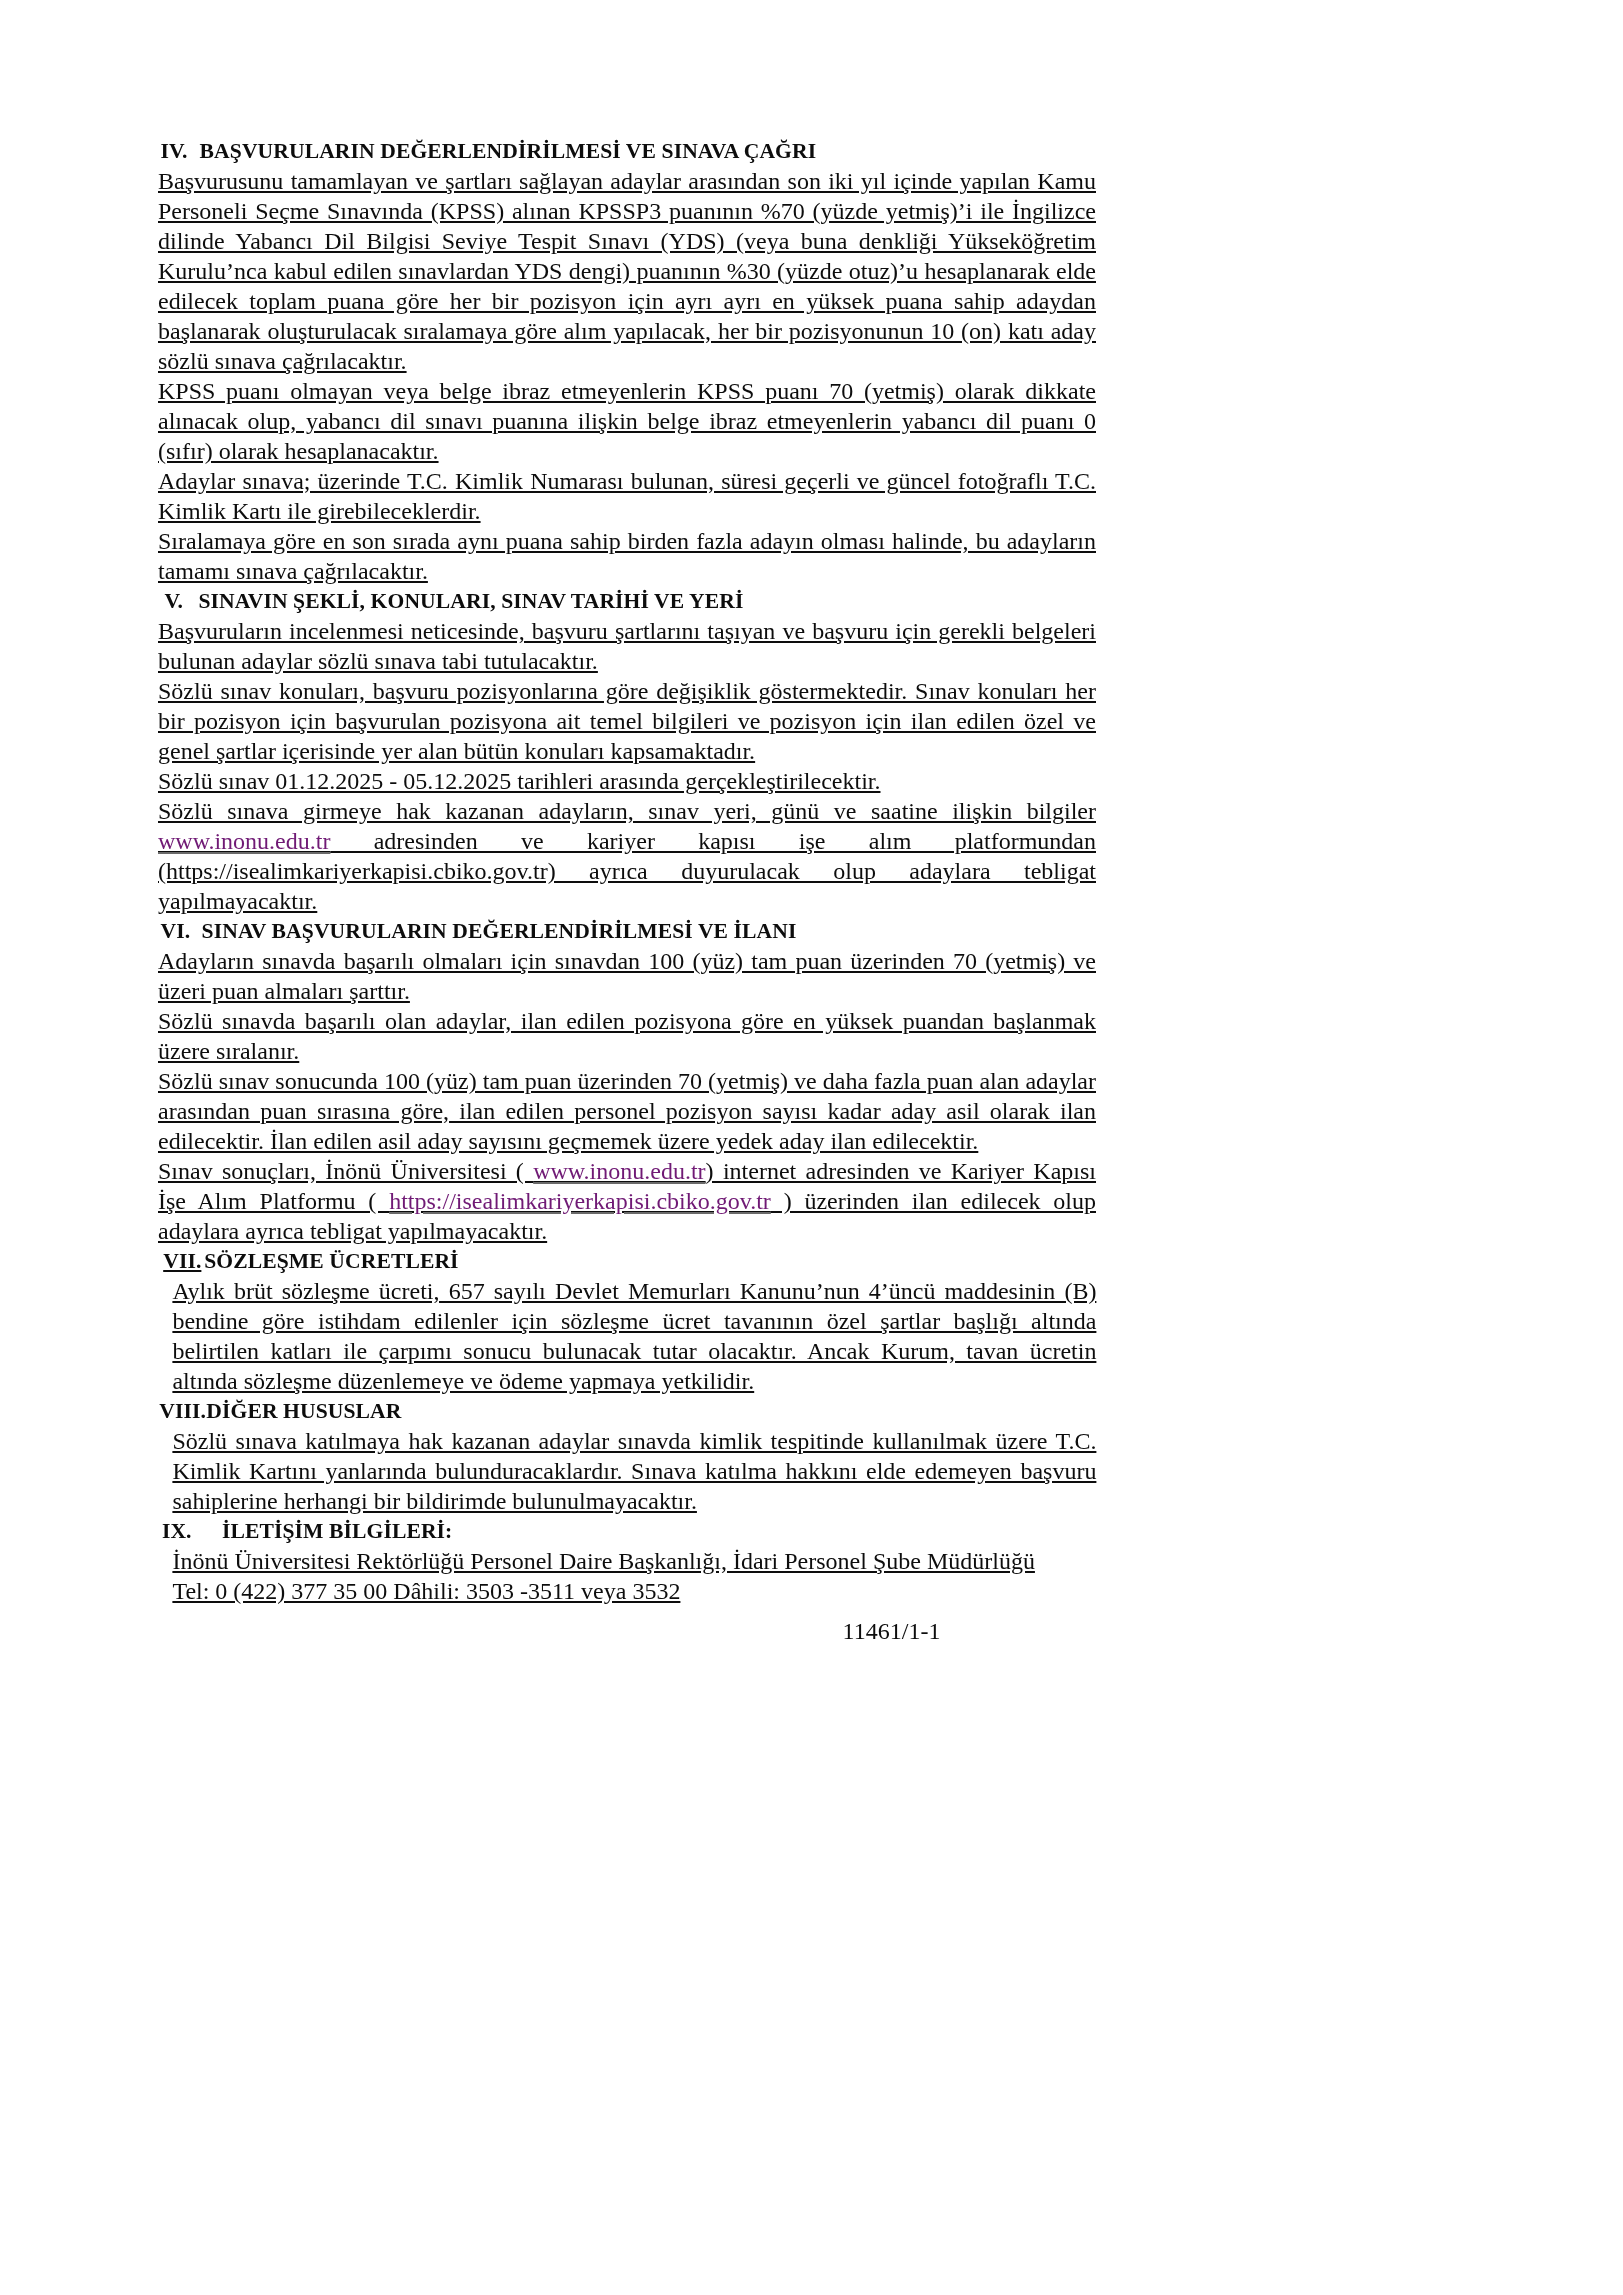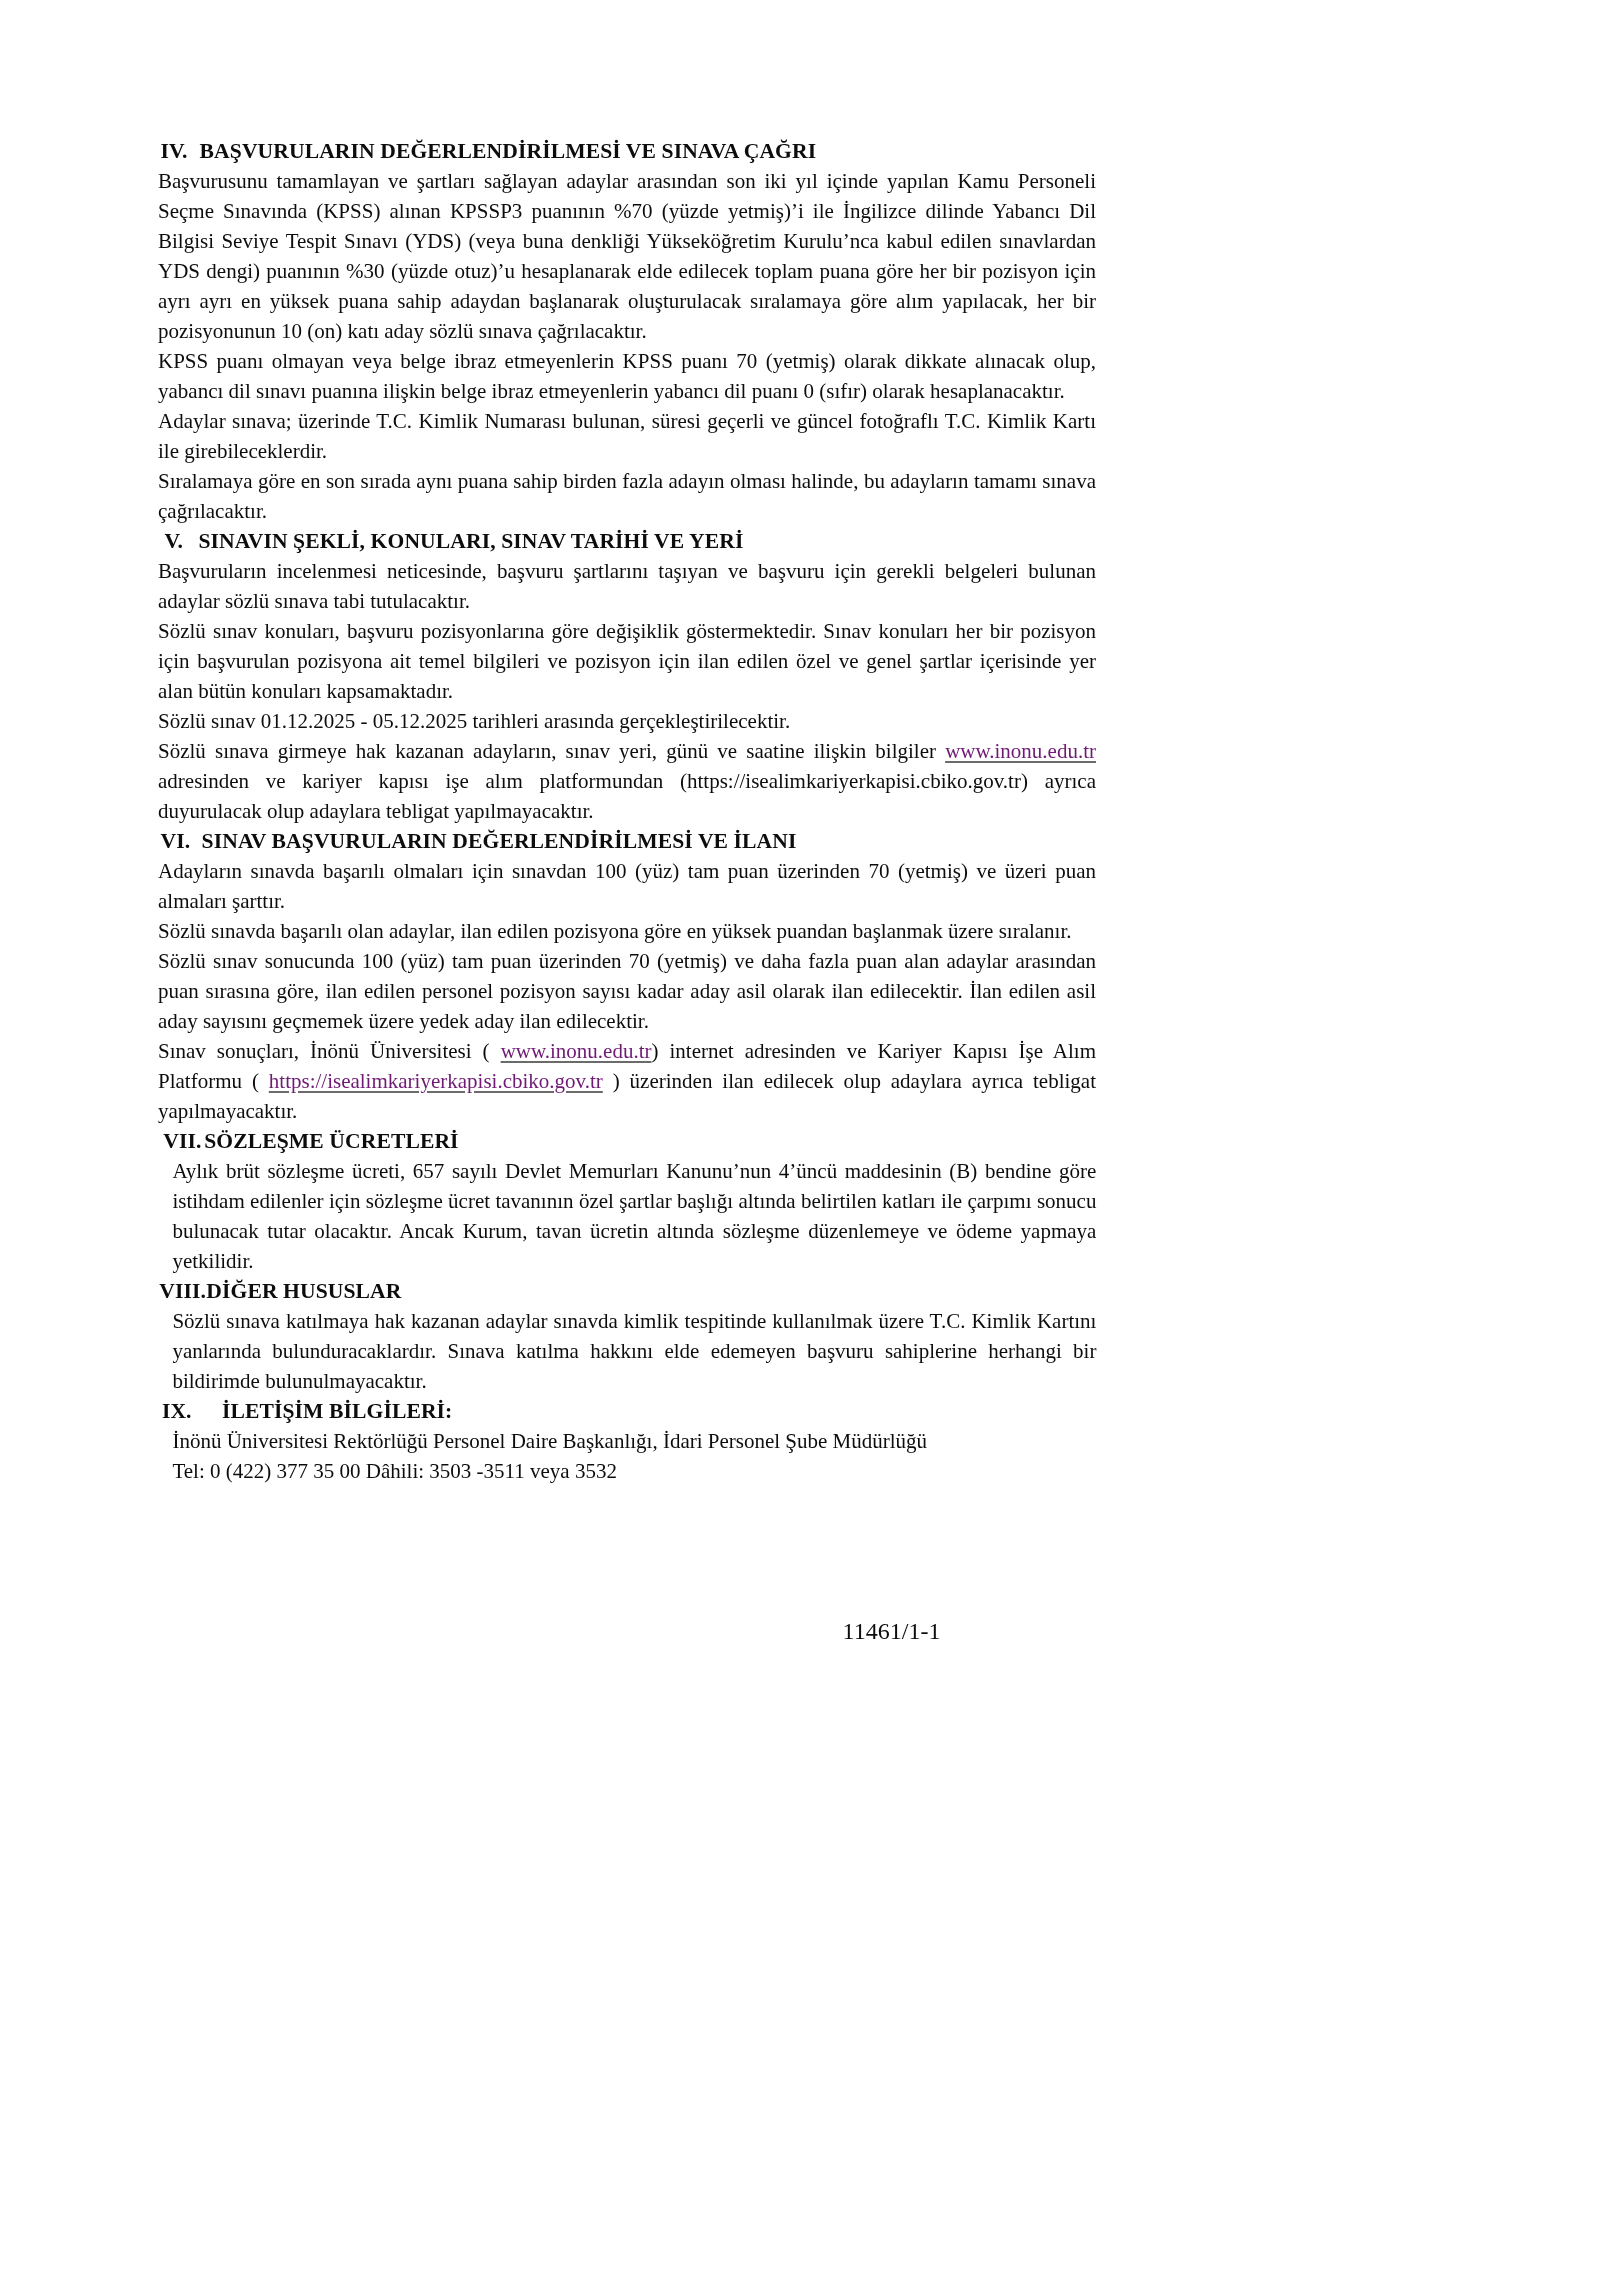--- a/index.html
+++ b/index.html
@@ -39,36 +39,37 @@
   .section-heading .numeral {
     display: inline-block;
   }
   .sh-iv  { padding-left: 2.6px; }
   .sh-iv .numeral  { width: 39px; }
   .sh-v   { padding-left: 6.5px; }
   .sh-v .numeral   { width: 34px; }
   .sh-vi  { padding-left: 2.6px; }
   .sh-vi .numeral  { width: 41px; }
   .sh-vii { padding-left: 5.2px; }
-  .sh-vii .numeral { width: 41px; }
+  .sh-vii .numeral { width: 41px; text-decoration: underline; }
   .sh-viii{ padding-left: 1.3px; }
   .sh-viii .numeral{ width: 47px; }
   .sh-ix  { padding-left: 3.9px; }
   .sh-ix .numeral  { width: 60px; }
 
   
   p.para {
     margin: 0;
-    font-size: 21px;
+    font-size: 24px;
     line-height: 30px;
     text-align: justify;
     text-justify: inter-word;
     -webkit-hyphens: none;
     hyphens: none;
     word-spacing: 0px;
+    text-decoration: underline;
   }
   p.para.last-left {
     text-align-last: left;
   }
   p.indent {
     padding-left: 14.4px;
     width: 924px;
   }
   
   .link {

